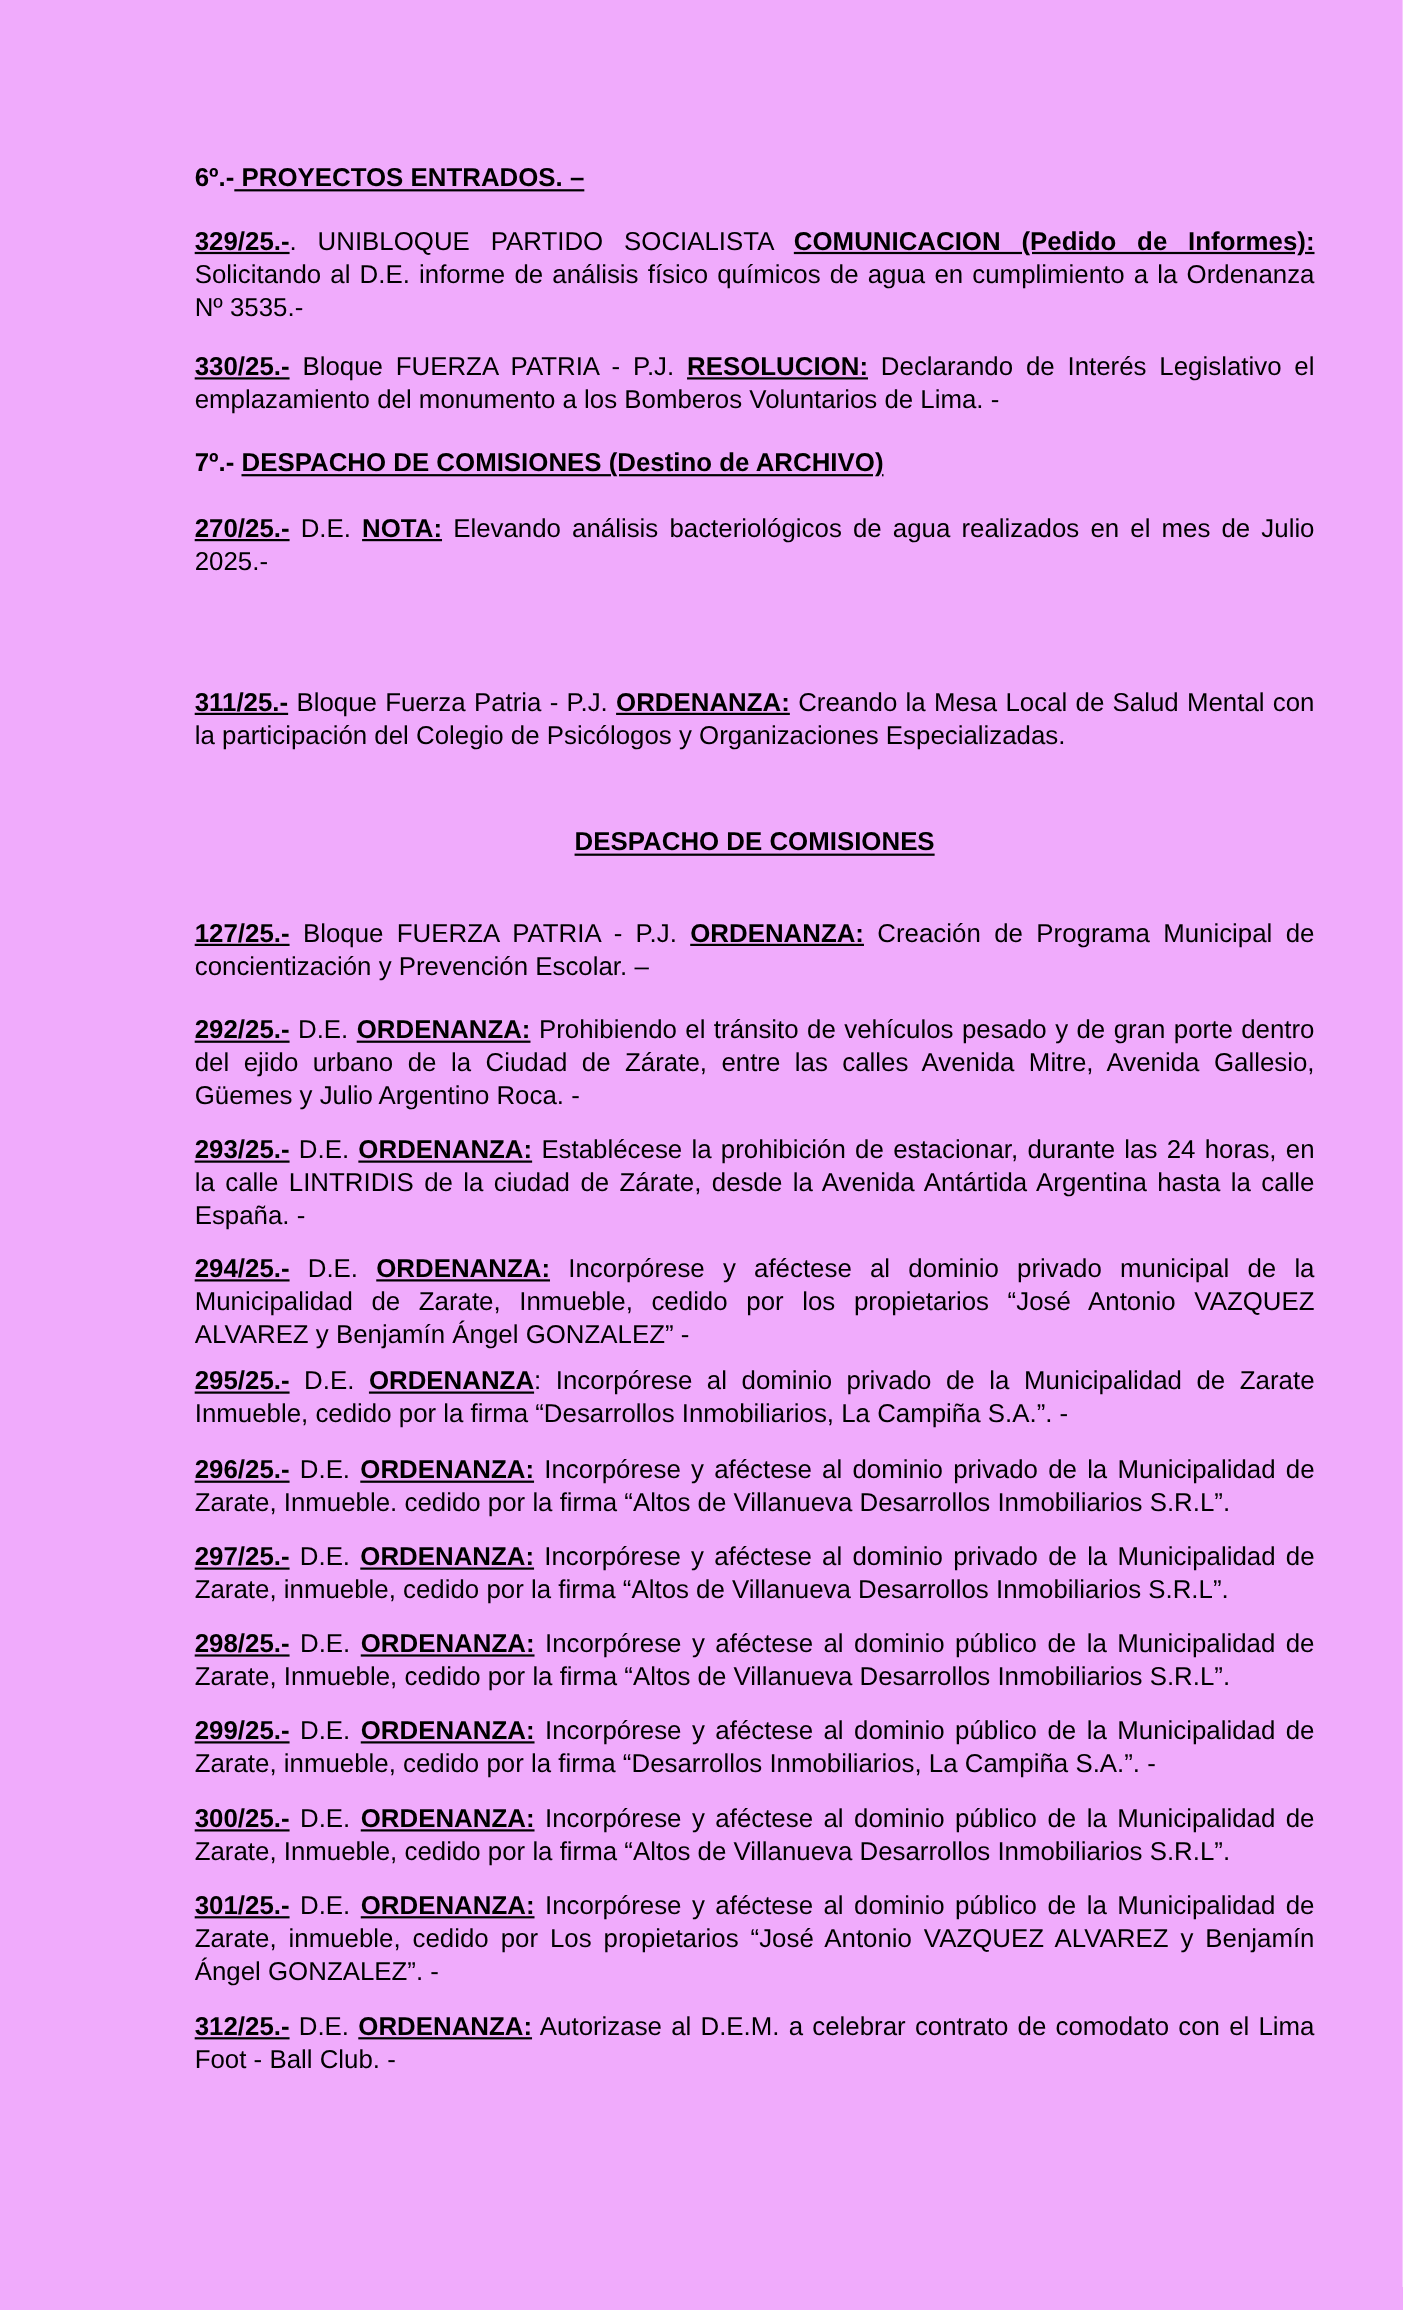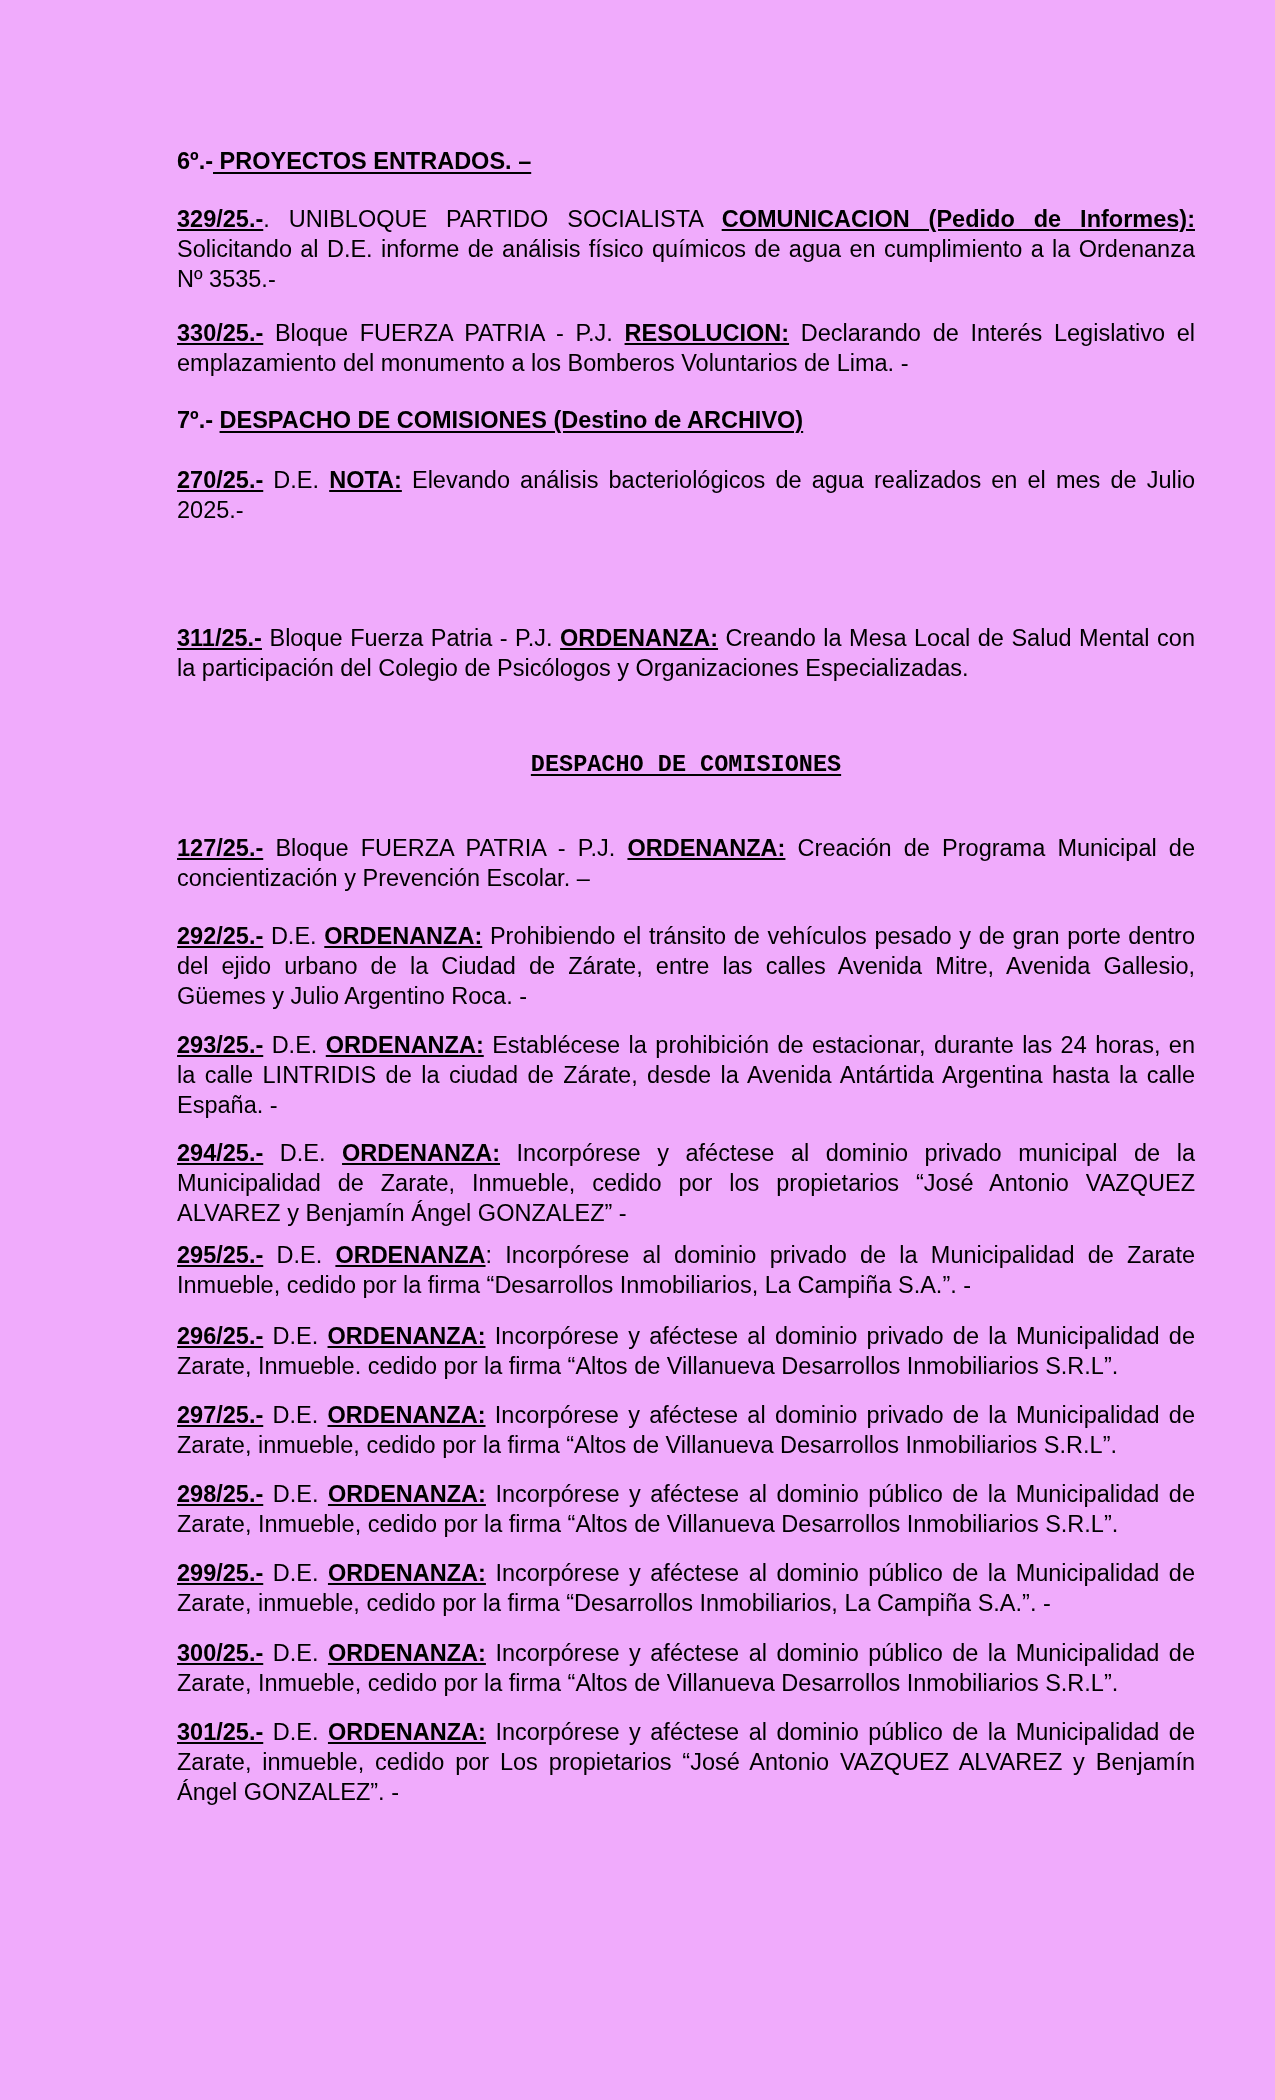--- a/index.html
+++ b/index.html
@@ -6,21 +6,21 @@
   body { width: 1275px; height: 2100px; position: relative; overflow: hidden; }
   .page { position: absolute; left: 0; top: 0; width: 1275px; height: 2100px; background: #f0abfc; }
   .blk {
     position: absolute; left: 177px; width: 1018px;
     font-family: "Liberation Sans", sans-serif; font-size: 23.5px; line-height: 30px;
     color: #000; margin: 0; text-align: justify; text-align-last: left;
   }
   .blk b { font-weight: bold; text-decoration: underline; }
   .hd { font-weight: bold; }
   .u { text-decoration: underline; text-decoration-thickness: 2px; text-underline-offset: 3px; }
-  .center { text-align: center; text-align-last: center; font-family: Liberation Mono, monospace; }
+  .center { text-align: center; text-align-last: center; }
 </style>
 </head>
 <body>
 
 <div class="page">
 
   <p class="blk hd" style="top:146px"><span>6º.-</span><span class="u"> PROYECTOS ENTRADOS. –</span></p>
 
   <p class="blk" style="top:204px"><b>329/25.-</b><span>.</span><span> UNIBLOQUE PARTIDO SOCIALISTA </span><b>COMUNICACION (Pedido de Informes):</b><span> Solicitando al D.E. informe de análisis físico químicos de agua en cumplimiento a la Ordenanza Nº 3535.-</span></p>
 
@@ -50,14 +50,15 @@
   <p class="blk" style="top:1400px"><b>297/25.-</b><span> D.E. </span><b>ORDENANZA:</b><span> Incorpórese y aféctese al dominio privado de la Municipalidad de Zarate, inmueble, cedido por la firma “Altos de Villanueva Desarrollos Inmobiliarios S.R.L”.</span></p>
 
   <p class="blk" style="top:1479px"><b>298/25.-</b><span> D.E. </span><b>ORDENANZA:</b><span> Incorpórese y aféctese al dominio público de la Municipalidad de Zarate, Inmueble, cedido por la firma “Altos de Villanueva Desarrollos Inmobiliarios S.R.L”.</span></p>
 
   <p class="blk" style="top:1558px"><b>299/25.-</b><span> D.E. </span><b>ORDENANZA:</b><span> Incorpórese y aféctese al dominio público de la Municipalidad de Zarate, inmueble, cedido por la firma “Desarrollos Inmobiliarios, La Campiña S.A.”. -</span></p>
 
   <p class="blk" style="top:1638px"><b>300/25.-</b><span> D.E. </span><b>ORDENANZA:</b><span> Incorpórese y aféctese al dominio público de la Municipalidad de Zarate, Inmueble, cedido por la firma “Altos de Villanueva Desarrollos Inmobiliarios S.R.L”.</span></p>
 
   <p class="blk" style="top:1717px"><b>301/25.-</b><span> D.E. </span><b>ORDENANZA:</b><span> Incorpórese y aféctese al dominio público de la Municipalidad de Zarate, inmueble, cedido por Los propietarios “José Antonio VAZQUEZ ALVAREZ y Benjamín Ángel GONZALEZ”. -</span></p>
 
+  <p class="blk" style="top:1827px"><b>312/25.-</b><span> D.E. </span><b>ORDENANZA:</b><span> Autorizase al D.E.M. a celebrar contrato de comodato con el Lima Foot - Ball Club. -</span></p>
 
 </div>
 
 </body></html>

